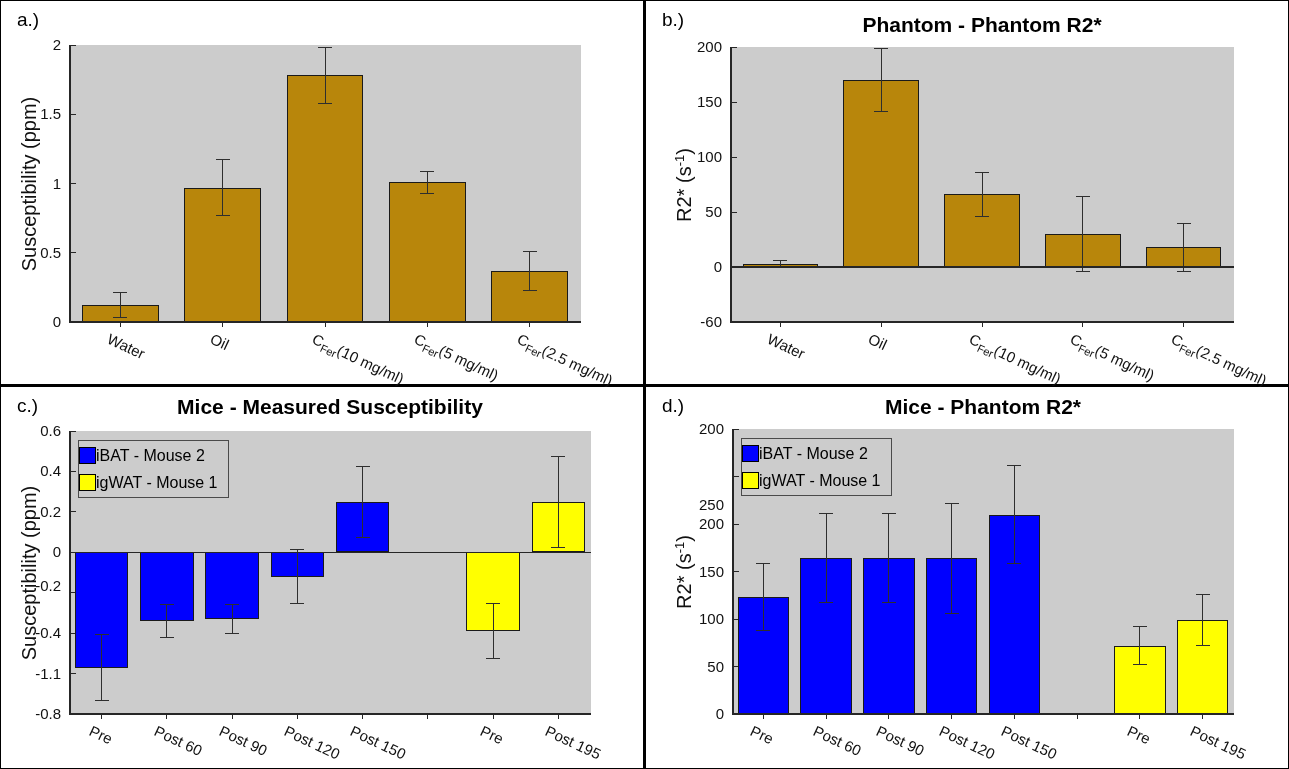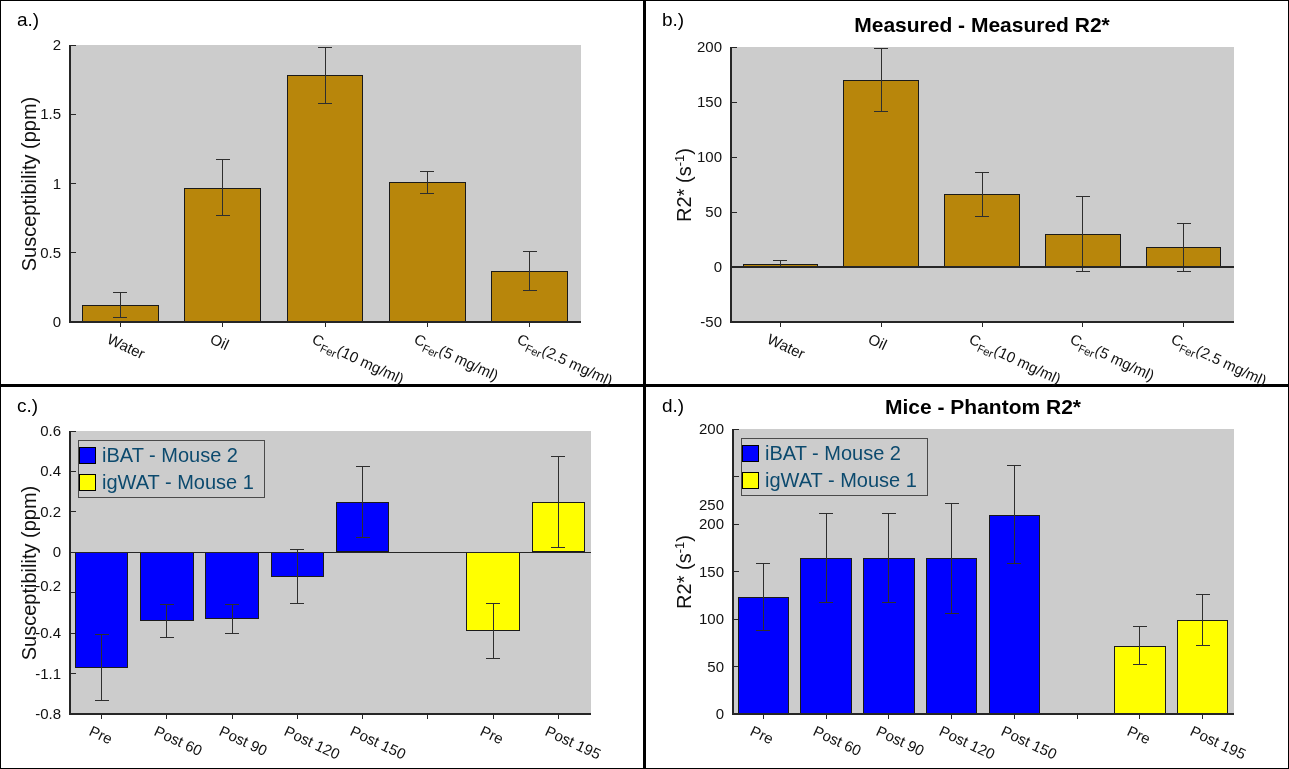--- a/index.html
+++ b/index.html
@@ -18,21 +18,21 @@
   .plot-bg{position:absolute;}
   .axis-line{position:absolute;background:#262626;}
   .ytick-label{position:absolute;font-size:15px;color:#111;text-align:right;height:18px;line-height:18px;}
   .xtick-label{position:absolute;white-space:nowrap;font-size:15px;color:#111;
         transform:rotate(25deg);transform-origin:left top;}
   .bar{position:absolute;box-sizing:border-box;border:1px solid #1a1a1a;}
   .err{position:absolute;background:#2e2e2e;}
   .legend-box{position:absolute;border:1px solid #4a4a4a;padding:1px 10px 1px 0;}
   .legend-row{display:flex;align-items:center;height:27px;}
   .legend-swatch{width:17px;height:17px;border:1px solid #000;box-sizing:border-box;flex:0 0 auto;}
-  .legend-label{font-size:20px;color:#0c4a6e;margin-left:6px;white-space:nowrap;}
+  .legend-label{font-size:16px;color:#000000;margin-left:0;white-space:nowrap;}
   sub.lp{font-size:11px;}
   sup.lp{font-size:13px;}
 </style>
 </head>
 <body>
 
 <div class="figure">
 
   <div class="panel" id="panel-a">
     <span class="panel-letter">a.)</span>
@@ -79,27 +79,27 @@
       <div class="err" style="left: 528.3px; top: 250.365px; width: 1px; height: 38.78px;"></div>
       <div class="err" style="left: 521.8px; top: 249.865px; width: 14px; height: 1px;"></div>
       <div class="err" style="left: 521.8px; top: 288.645px; width: 14px; height: 1px;"></div>
       <div class="xtick-label" style="left: 520.8px; top: 329px;"><span>C</span><sub class="lp">Fer</sub><span>(2.5 mg/ml)</span></div>
       <div class="axis-line" style="left: 68px; top: 44px; width: 1.5px; height: 277px;"></div>
       <div class="axis-line" style="left: 68px; top: 320px; width: 512px; height: 1.5px;"></div>
     </div>
 
   <div class="panel" id="panel-b">
     <span class="panel-letter">b.)</span>
-    <div class="chart-title" style="left: 84px; width: 504px; top: 12px;">Measured - Measured R2*</div>
+    <div class="chart-title" style="left: 84px; width: 504px; top: 12px;">Phantom - Phantom R2*</div>
     <div class="ylabel-anchor" style="left: 38px; top: 183.5px;">
         <span><span>R2* (s</span><sup class="lp">-1</sup><span>)</span></span>
       </div>
   <div class="plot-bg" style="left: 84px; top: 46px; width: 504px; height: 275px; background: rgb(204, 204, 204);"></div>
       <div class="axis-line" style="left: 84px; top: 320.5px; width: 7px; height: 1px;"></div>
-      <div class="ytick-label" style="left: 26px; top: 312px; width: 50px;">-50</div>
+      <div class="ytick-label" style="left: 26px; top: 312px; width: 50px;">-60</div>
       <div class="axis-line" style="left: 84px; top: 265.5px; width: 7px; height: 1px;"></div>
       <div class="ytick-label" style="left: 26px; top: 257px; width: 50px;">0</div>
       <div class="axis-line" style="left: 84px; top: 210.5px; width: 7px; height: 1px;"></div>
       <div class="ytick-label" style="left: 26px; top: 202px; width: 50px;">50</div>
       <div class="axis-line" style="left: 84px; top: 155.5px; width: 7px; height: 1px;"></div>
       <div class="ytick-label" style="left: 26px; top: 147px; width: 50px;">100</div>
       <div class="axis-line" style="left: 84px; top: 100.5px; width: 7px; height: 1px;"></div>
       <div class="ytick-label" style="left: 26px; top: 92px; width: 50px;">150</div>
       <div class="axis-line" style="left: 84px; top: 45.5px; width: 7px; height: 1px;"></div>
       <div class="ytick-label" style="left: 26px; top: 37px; width: 50px;">200</div>
@@ -133,20 +133,21 @@
       <div class="err" style="left: 530.6px; top: 221.5px; width: 14px; height: 1px;"></div>
       <div class="err" style="left: 530.6px; top: 269.9px; width: 14px; height: 1px;"></div>
       <div class="xtick-label" style="left: 529.6px; top: 329px;"><span>C</span><sub class="lp">Fer</sub><span>(2.5 mg/ml)</span></div>
       <div class="axis-line" style="left: 84px; top: 46px; width: 1.5px; height: 275px;"></div>
       <div class="axis-line" style="left: 84px; top: 320px; width: 504px; height: 1.5px;"></div>
       <div class="axis-line" style="left: 84px; top: 265.25px; width: 504px; height: 1.5px;"></div>
     </div>
 
   <div class="panel" id="panel-c">
     <span class="panel-letter">c.)</span>
+    <div class="chart-title" style="left: 68px; width: 522px; top: 8px;">Mice - Measured Susceptibility</div>
     <div class="ylabel-anchor" style="left: 28px; top: 185.5px;">
         <span><span>Susceptibility (ppm)</span></span>
       </div>
   <div class="plot-bg" style="left: 68px; top: 44px; width: 522px; height: 283px; background: rgb(204, 204, 204);"></div>
       <div class="axis-line" style="left: 68px; top: 326.5px; width: 7px; height: 1px;"></div>
       <div class="ytick-label" style="left: 10px; top: 318px; width: 50px;">-0.8</div>
       <div class="axis-line" style="left: 68px; top: 286.071px; width: 7px; height: 1px;"></div>
       <div class="ytick-label" style="left: 10px; top: 277.571px; width: 50px;">-1.1</div>
       <div class="axis-line" style="left: 68px; top: 245.643px; width: 7px; height: 1px;"></div>
       <div class="ytick-label" style="left: 10px; top: 237.143px; width: 50px;">-0.4</div>

